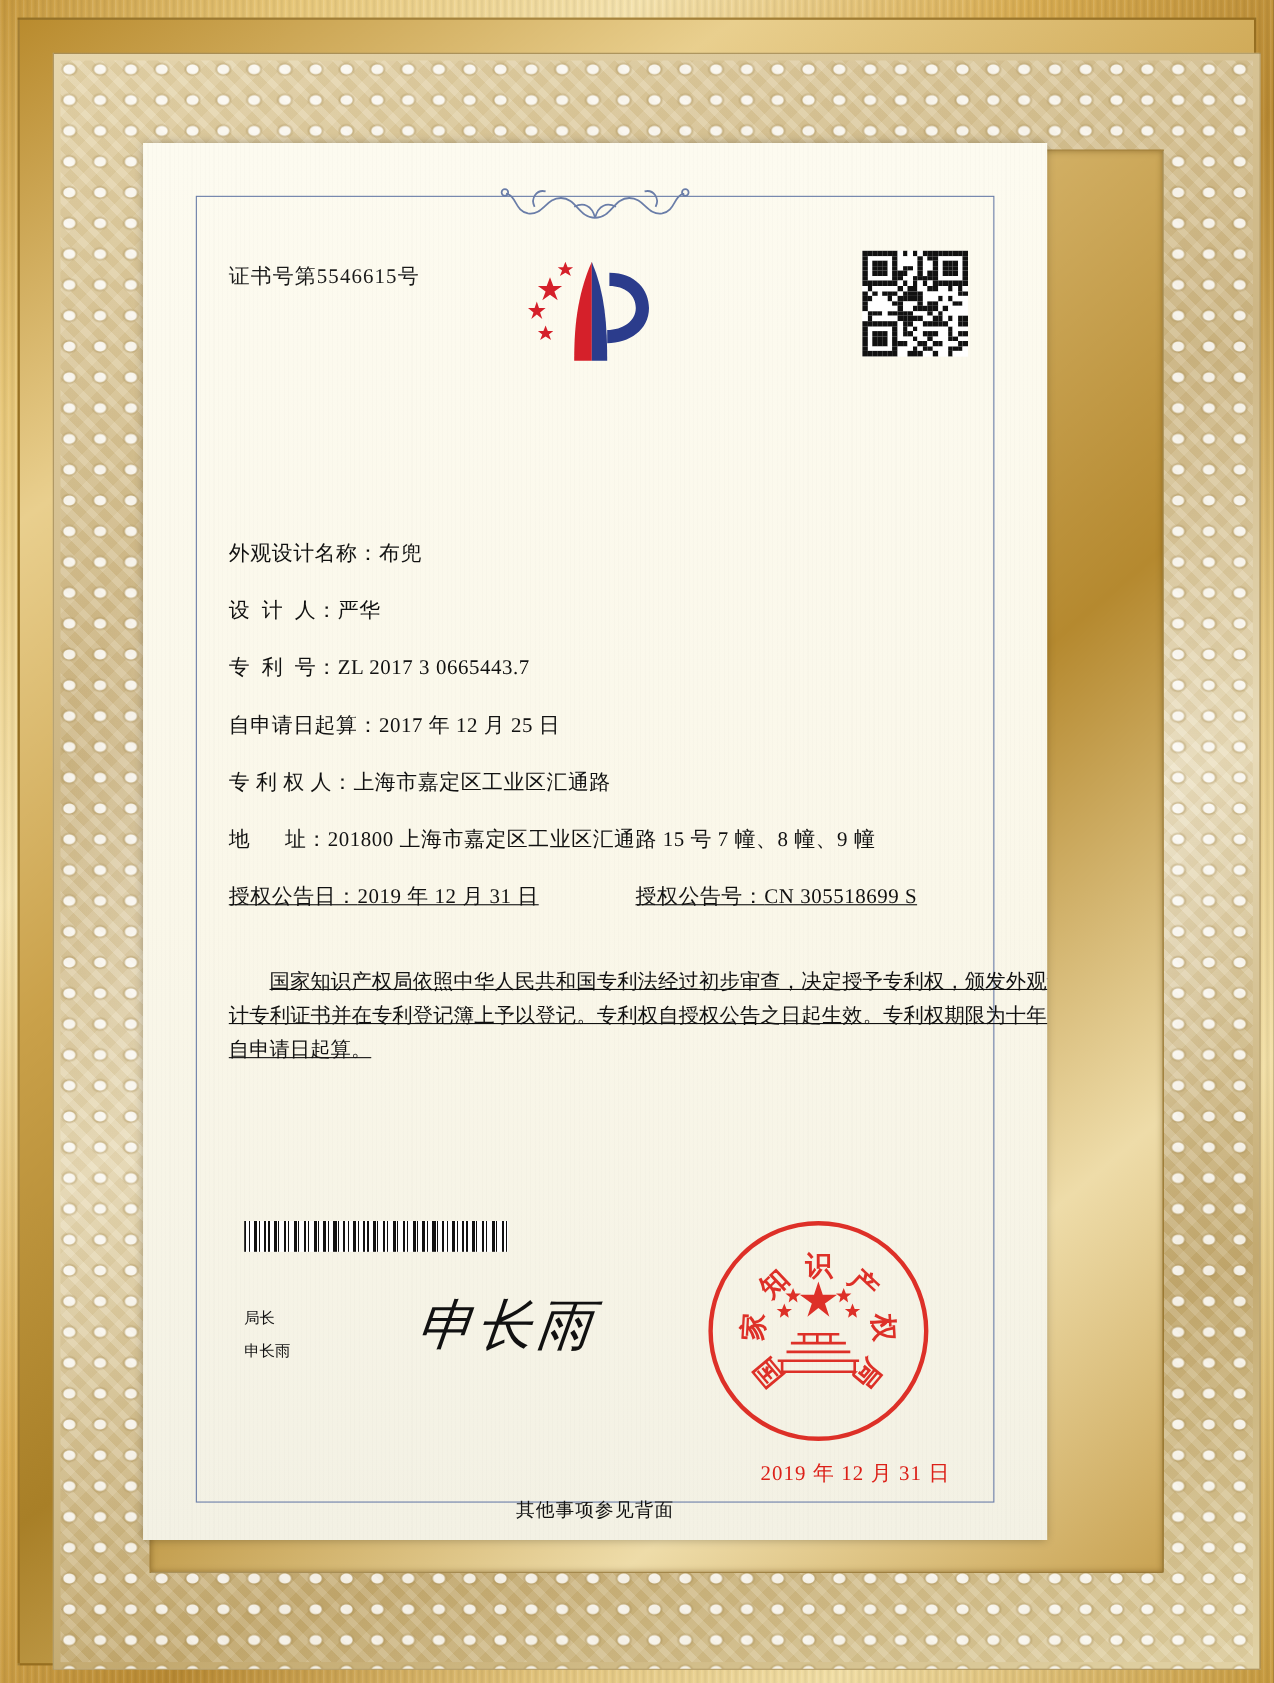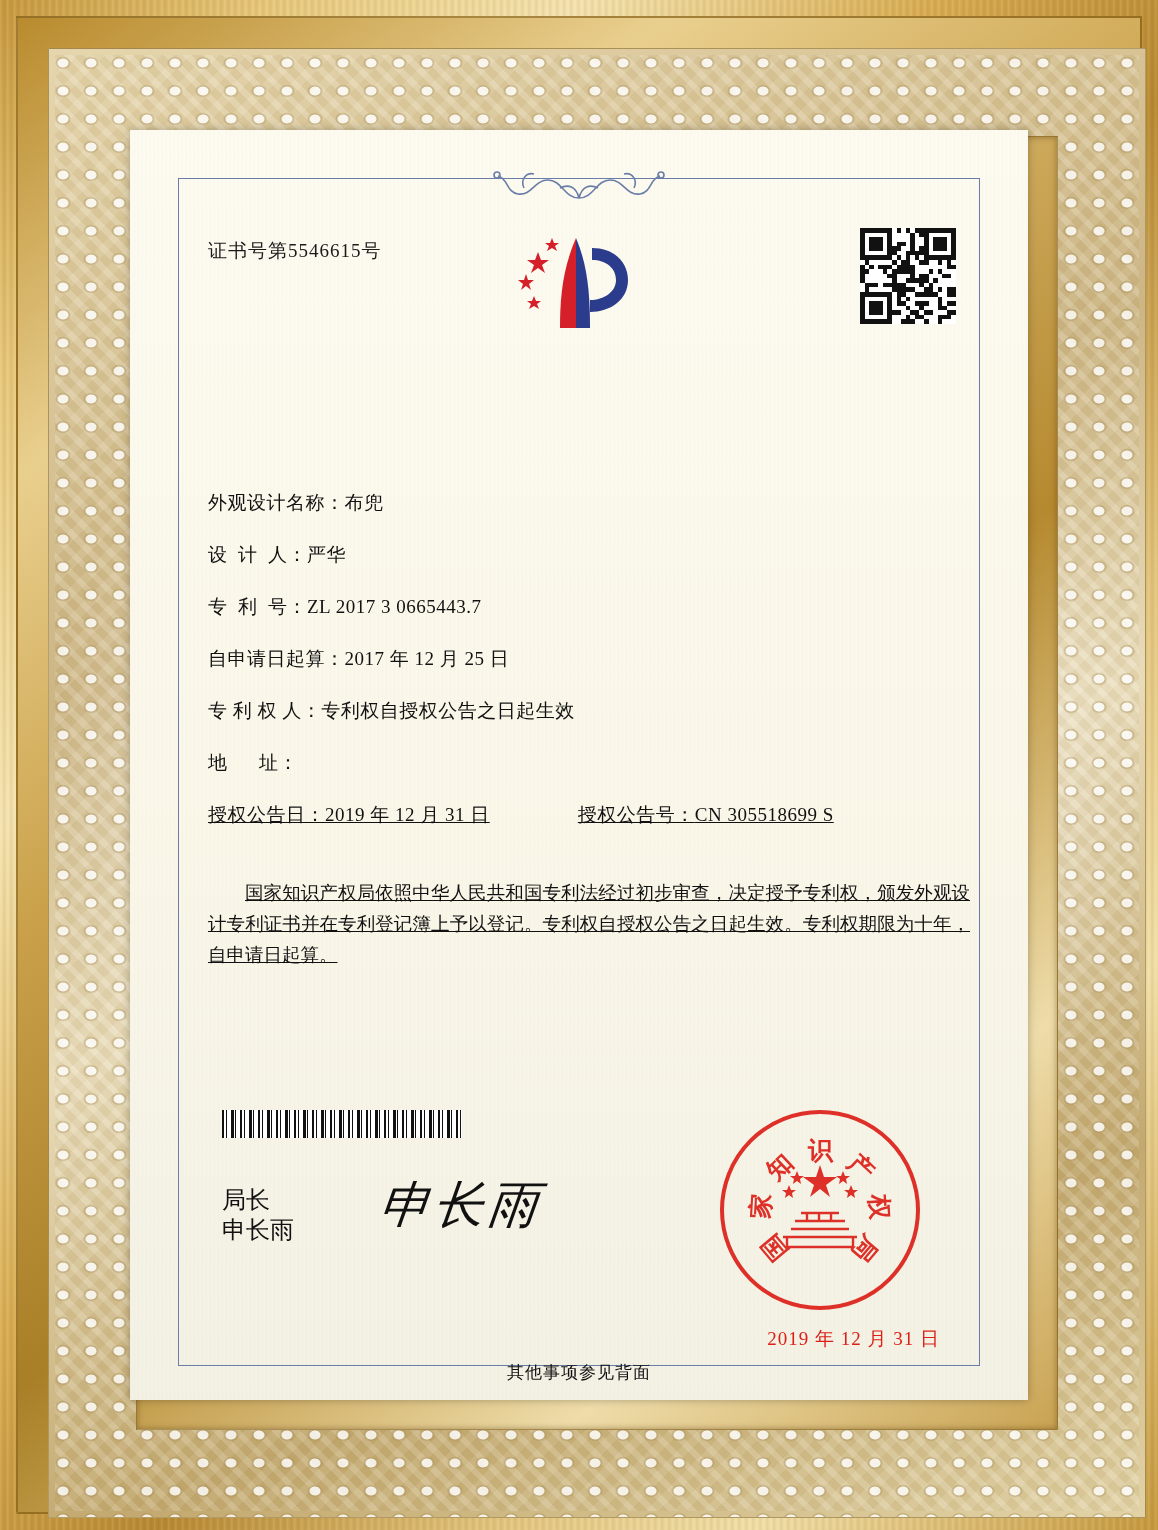--- a/index.html
+++ b/index.html
@@ -69,21 +69,21 @@
     box-sizing: border-box;
     background: linear-gradient(140deg, #f4e6bb 0%, #d6b56c 30%, #b5892f 55%, #eedca9 80%, #c9a353 100%);
     border: 1px solid rgba(120,90,30,.6);
     box-shadow: inset 0 0 6px rgba(90,60,10,.5);
   }
 
   
   .paper {
     position: absolute;
     left: 130px; top: 130px;
-    width: 898px;
+    width: 822px;
     height: 1270px;
     background:
       repeating-linear-gradient(90deg, rgba(0,0,0,0.012) 0 1px, rgba(255,255,255,0) 1px 4px),
       linear-gradient(180deg, #fdfbf0 0%, #faf7e9 55%, #f3f1e4 100%);
     box-shadow: 0 0 8px rgba(0,0,0,.28);
     overflow: hidden;
   }
   .paper-border {
     position: absolute;
     left: 48px; top: 48px;
@@ -197,21 +197,21 @@
     background-image: repeating-linear-gradient(90deg,
       #111 0 2px, #fff 2px 4px, #111 4px 5px, #fff 5px 9px,
       #111 9px 12px, #fff 12px 13px, #111 13px 14px, #fff 14px 18px);
   }
 
   
   .sig-label {
     position: absolute;
     left: 92px;
     top: 1055px;
-    font-size: 24px;
+    font-size: 14px;
     line-height: 30px;
     color: #111;
   }
   .sig-script {
     position: absolute;
     left: 250px;
     top: 1042px;
     font-size: 50px;
     color: #111;
     font-family: "DejaVu Serif", serif;
@@ -785,24 +785,25 @@
       <div class="field-row">
         <span class="field-label">专  利  号：</span>
         <span class="field-value">ZL 2017 3 0665443.7</span>
       </div>
       <div class="field-row">
         <span class="field-label">自申请日起算：</span>
         <span class="field-value">2017 年 12 月 25 日</span>
       </div>
       <div class="field-row">
         <span class="field-label">专 利 权 人：</span>
-        <span class="field-value">专利权自授权公告之日起生效</span>
+        <span class="field-value">上海市嘉定区工业区汇通路</span>
       </div>
       <div class="field-row">
         <span class="field-label">地      址：</span>
+        <span class="field-value">201800 上海市嘉定区工业区汇通路 15 号 7 幢、8 幢、9 幢</span>
       </div>
       <div class="field-row inline2">
         <span class="field-label">授权公告日：</span>
         <span class="field-value">2019 年 12 月 31 日</span>
         <span class="field-gap"></span>
         <span class="field-label">授权公告号：</span>
         <span class="field-value">CN 305518699 S</span>
       </div>
     </div>
 

